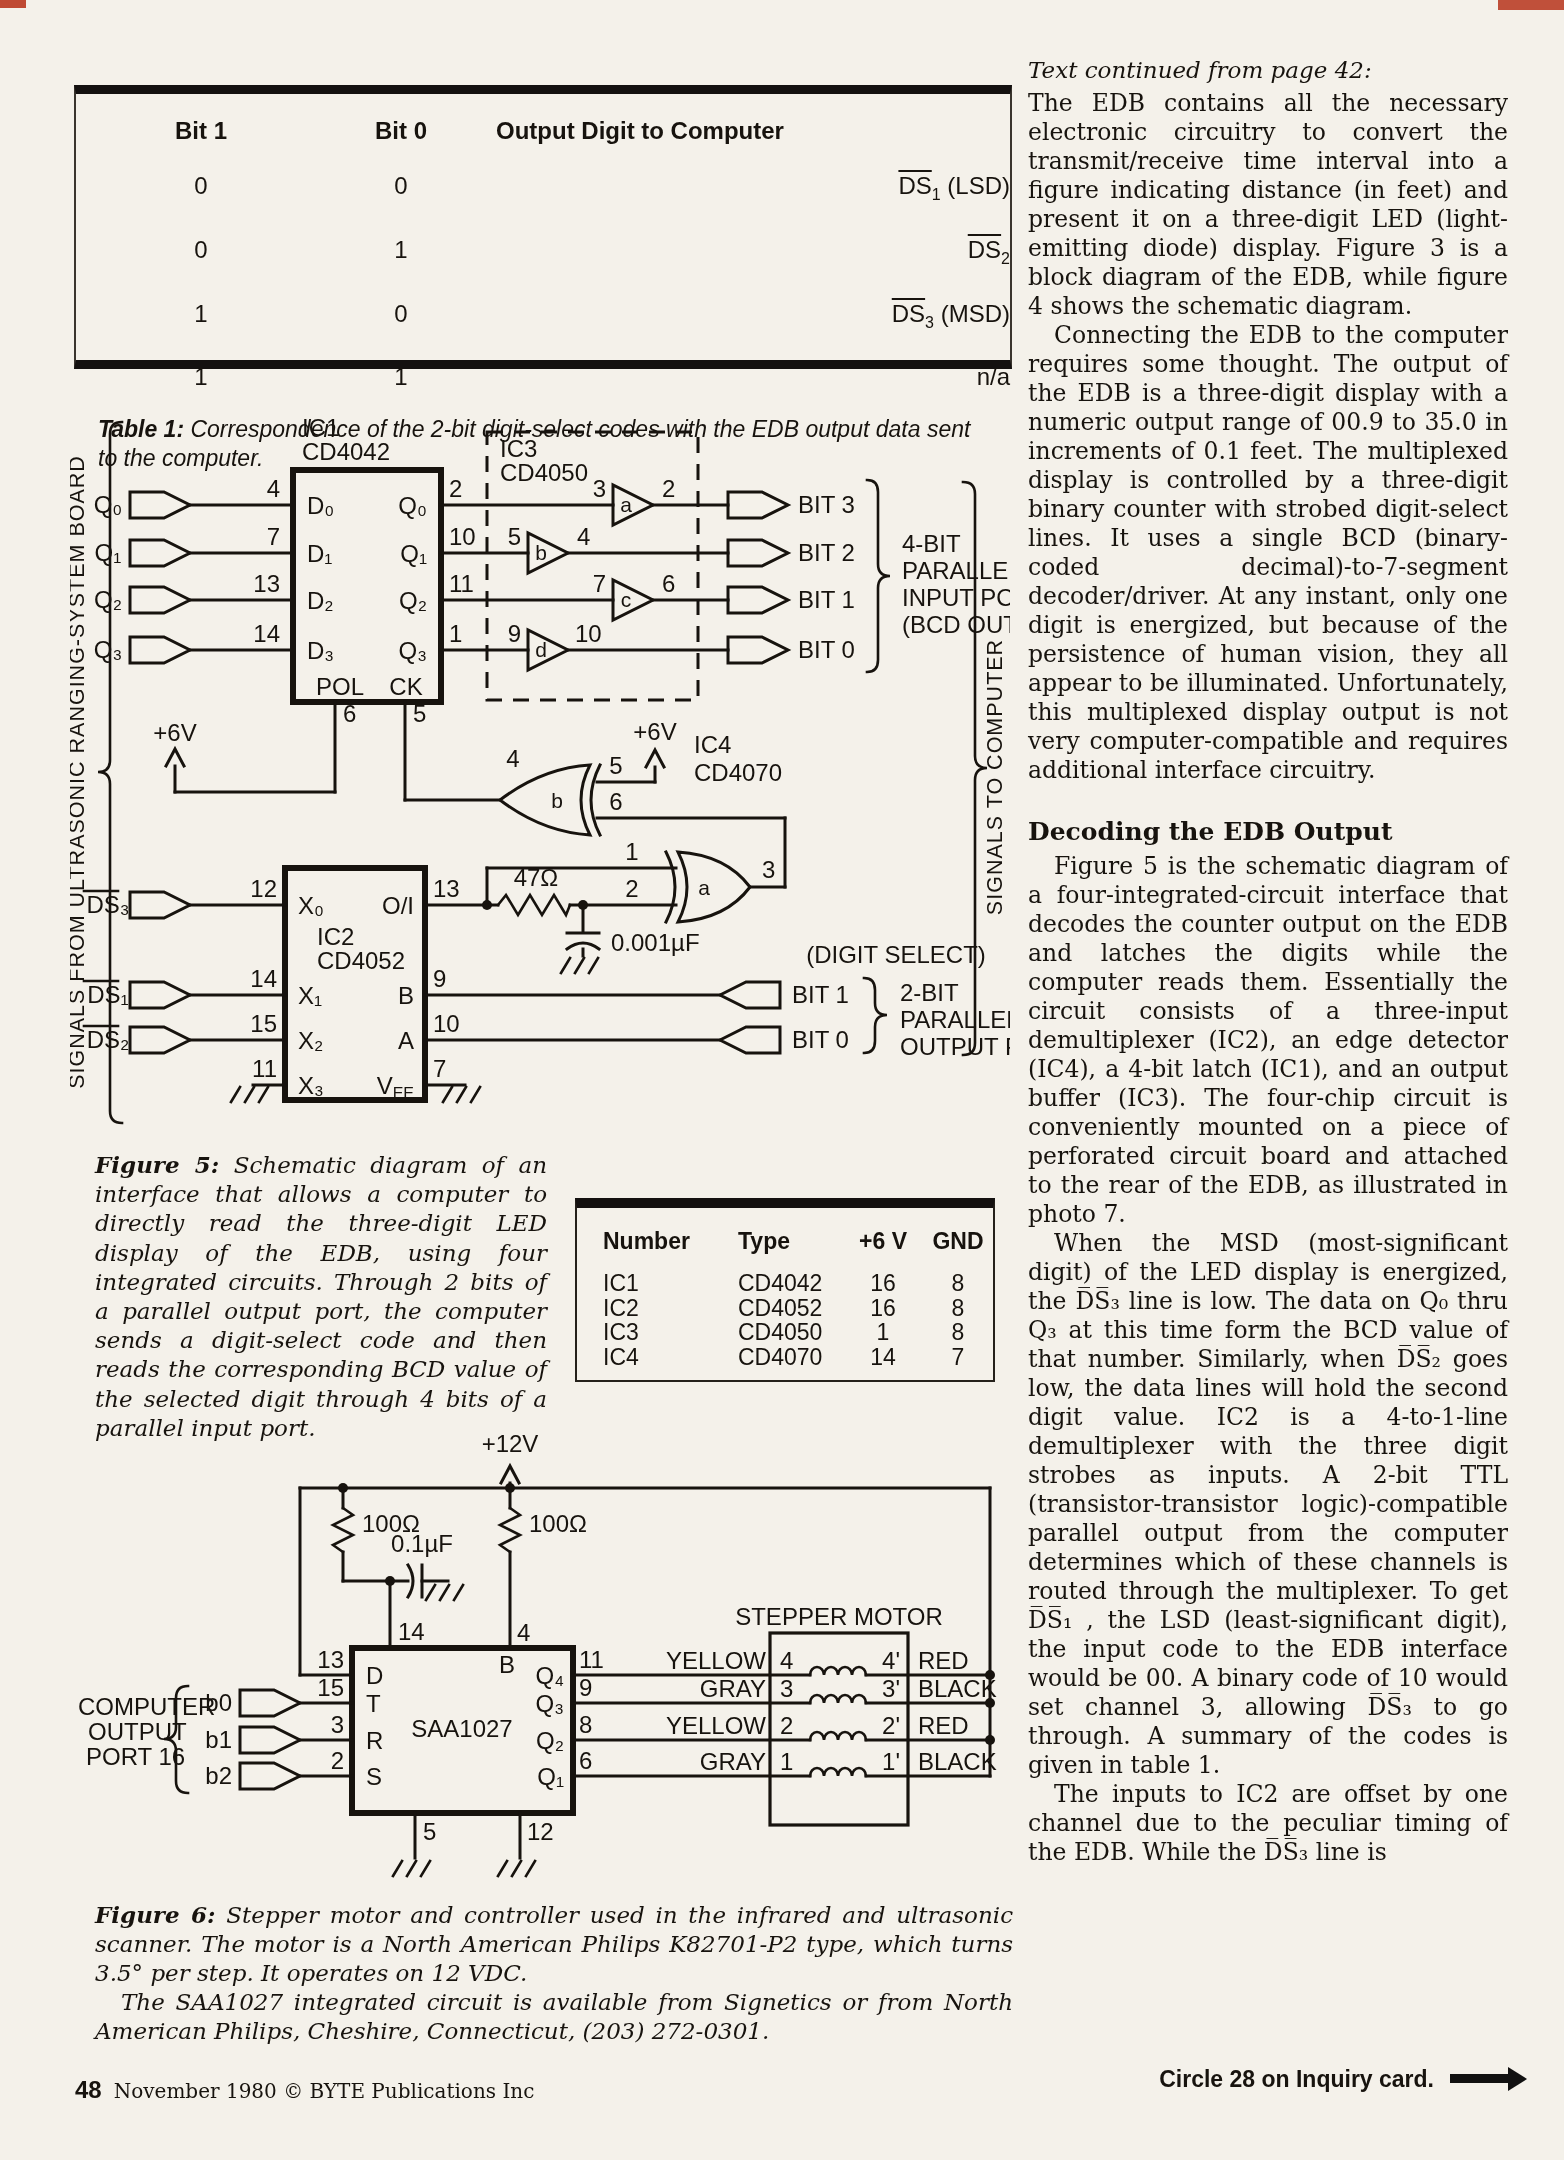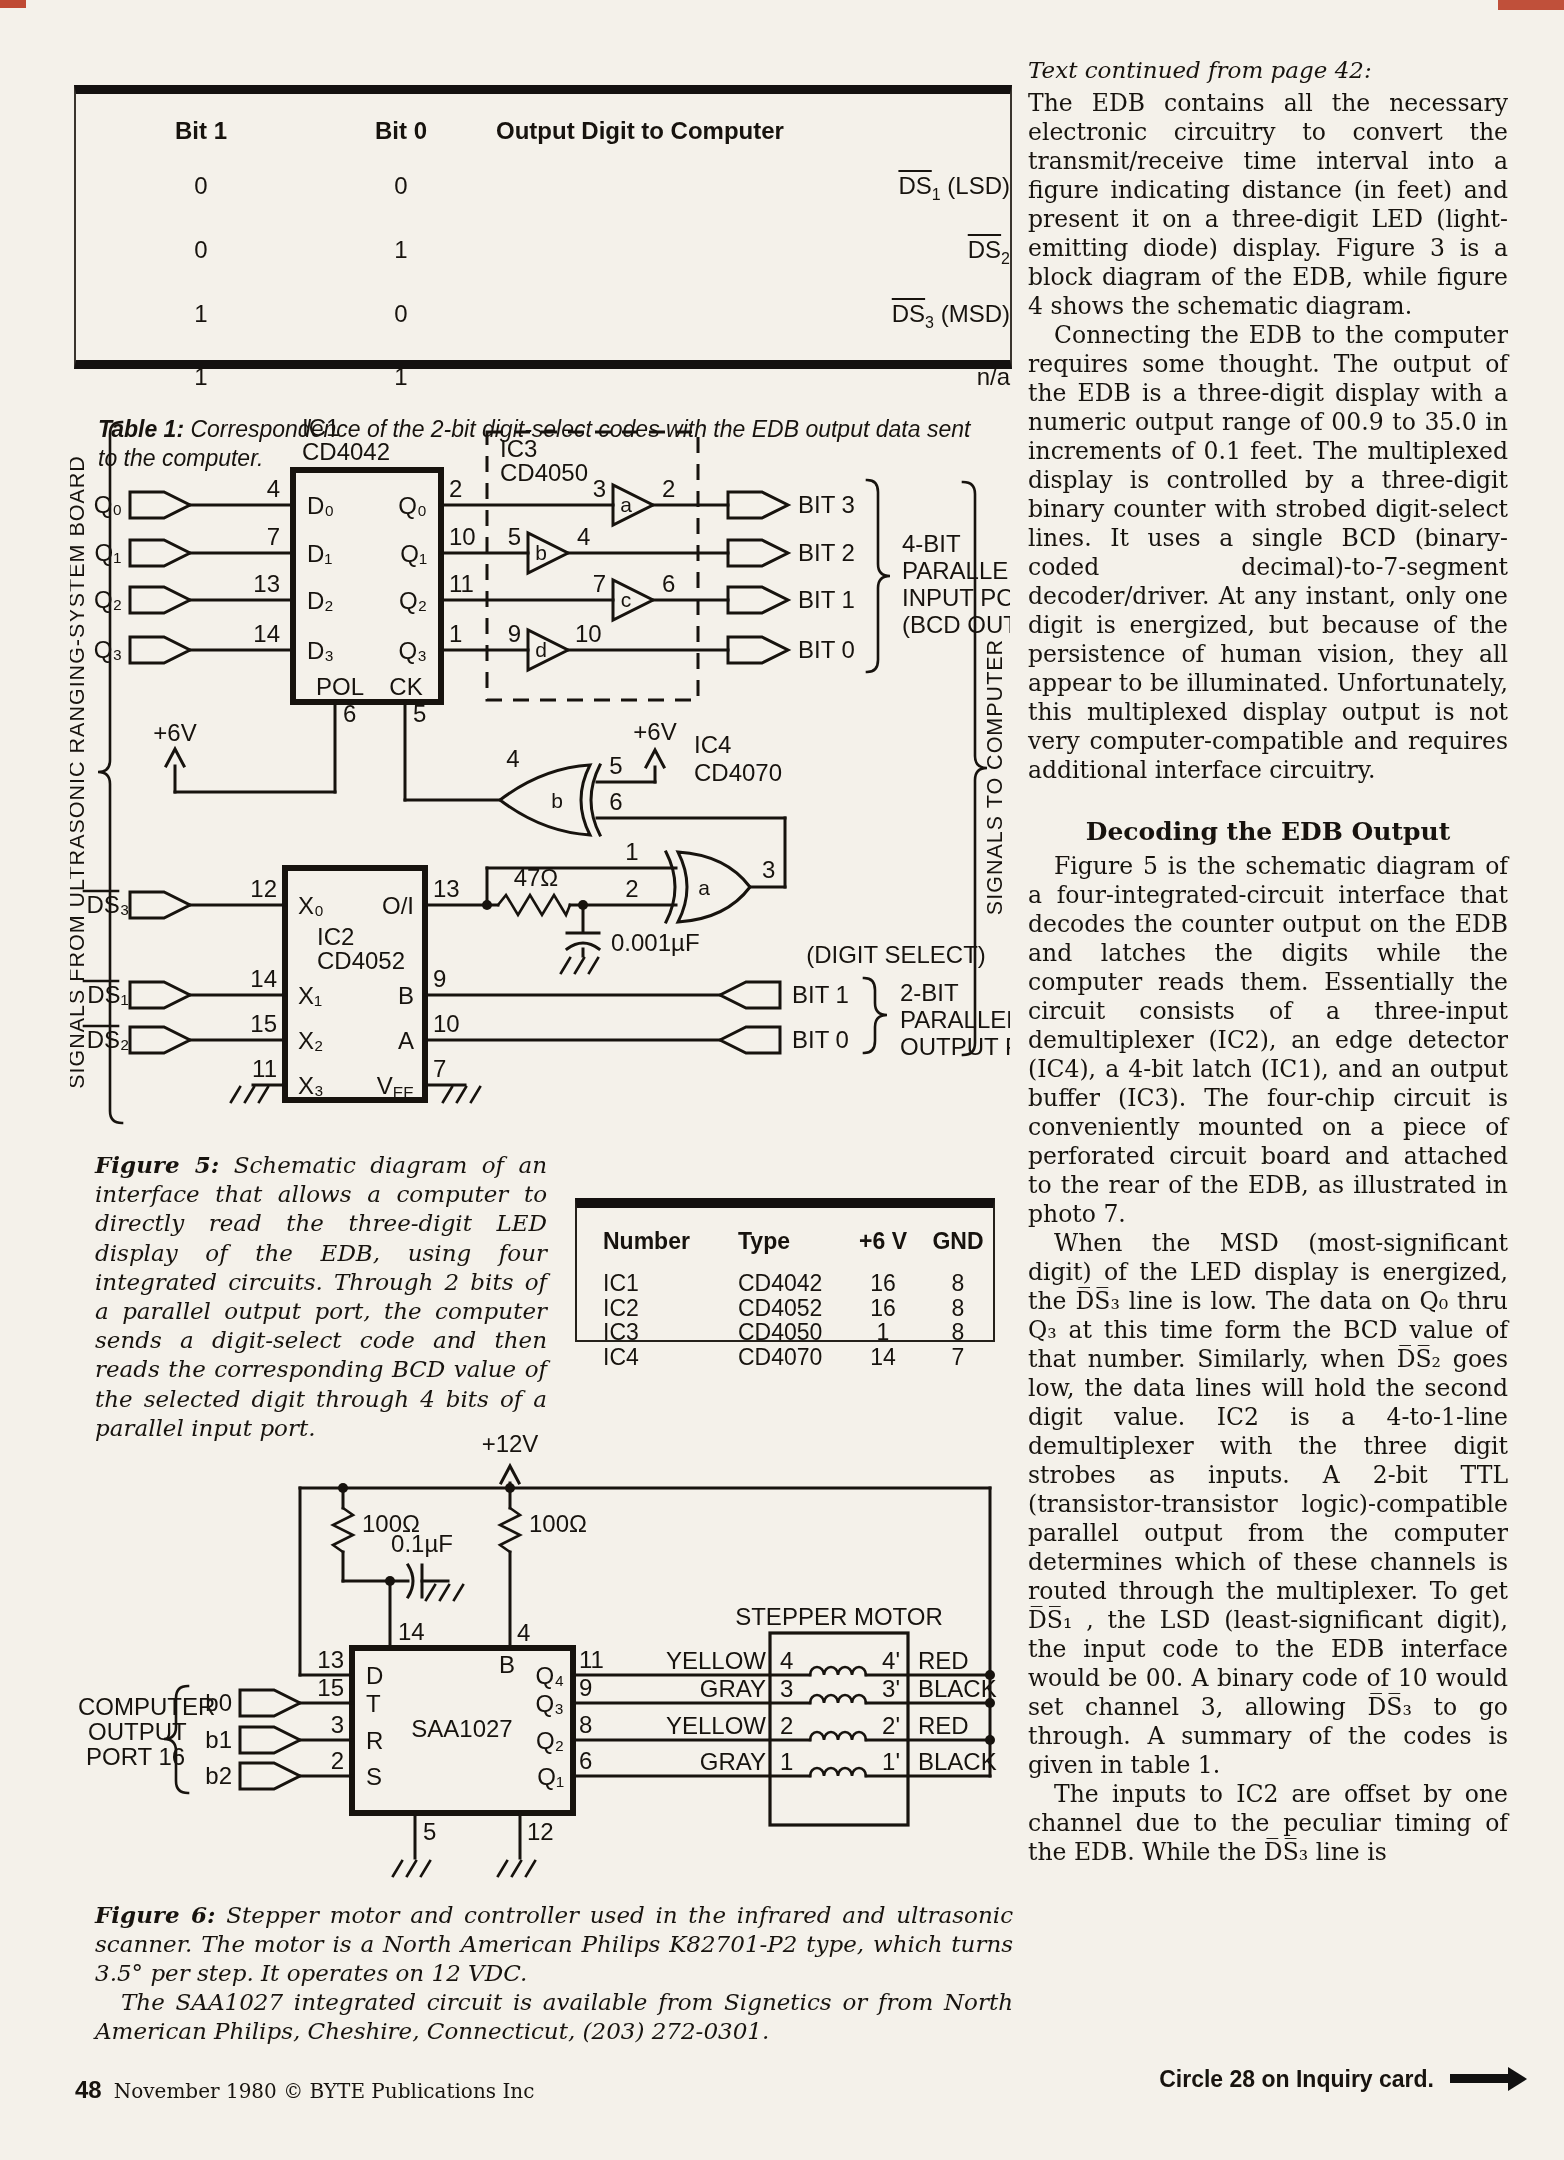--- a/index.html
+++ b/index.html
@@ -40,21 +40,21 @@
   
   .fig5-caption{position:absolute;left:95px;top:1150px;width:452px;font-size:23px;line-height:29.2px;
                 font-style:italic;text-align:justify;margin:0;}
   .fig5-caption b,.fig6-caption b{font-style:italic;}
   .fig6-caption{position:absolute;left:95px;top:1900px;width:918px;font-size:23px;line-height:29px;
                 font-style:italic;text-align:justify;}
   .fig6-caption p{margin:0;}
   .fig6-caption .p2{text-indent:26px;}
 
   
-  .ic-table{position:absolute;left:575px;top:1198px;width:420px;height:144px;box-sizing:border-box;
+  .ic-table{position:absolute;left:575px;top:1198px;width:420px;height:184px;box-sizing:border-box;
             border:2.5px solid #25211b;border-top:10px solid #141110;
             font-family:"Liberation Sans",sans-serif;font-size:23px;}
   .ic-grid{display:grid;grid-template-columns:135px 105px 80px 70px;padding:20px 0 0 26px;}
   .ic-grid .hd{font-weight:bold;margin-bottom:16px;}
   .ic-grid .ct{text-align:center;}
   .ic-grid .cell{line-height:24.5px;}
 
   
   .footer{position:absolute;left:75px;top:2076px;}
   .footer .num{font-family:"Liberation Sans",sans-serif;font-weight:bold;font-size:24px;}
@@ -65,21 +65,21 @@
                position:relative;margin-left:16px;margin-top:-4px;}
   .arrow-right::after{content:'';position:absolute;right:-19px;top:-7.5px;
                border-left:19px solid #111;border-top:12px solid transparent;border-bottom:12px solid transparent;}
 
   
   .article{position:absolute;left:1028px;top:56px;width:480px;font-size:23.5px;line-height:29px;
            text-align:justify;}
   .article .continued{font-style:italic;font-size:23px;margin:0 0 4px 0;}
   .article p{margin:0;}
   .article .ind{text-indent:26px;}
-  .article h2{font-size:25px;margin:32px 0 6px 0;text-align:center;}
+  .article h2{font-size:25px;margin:32px 0 6px 0;text-align:left;}
 </style>
 </head>
 <body>
 
 <div class="page">
   <div class="edge-mark em-left"></div>
   <div class="edge-mark em-right"></div>
 
   <section class="t1-box">
     <div class="t1-grid t1-head">

